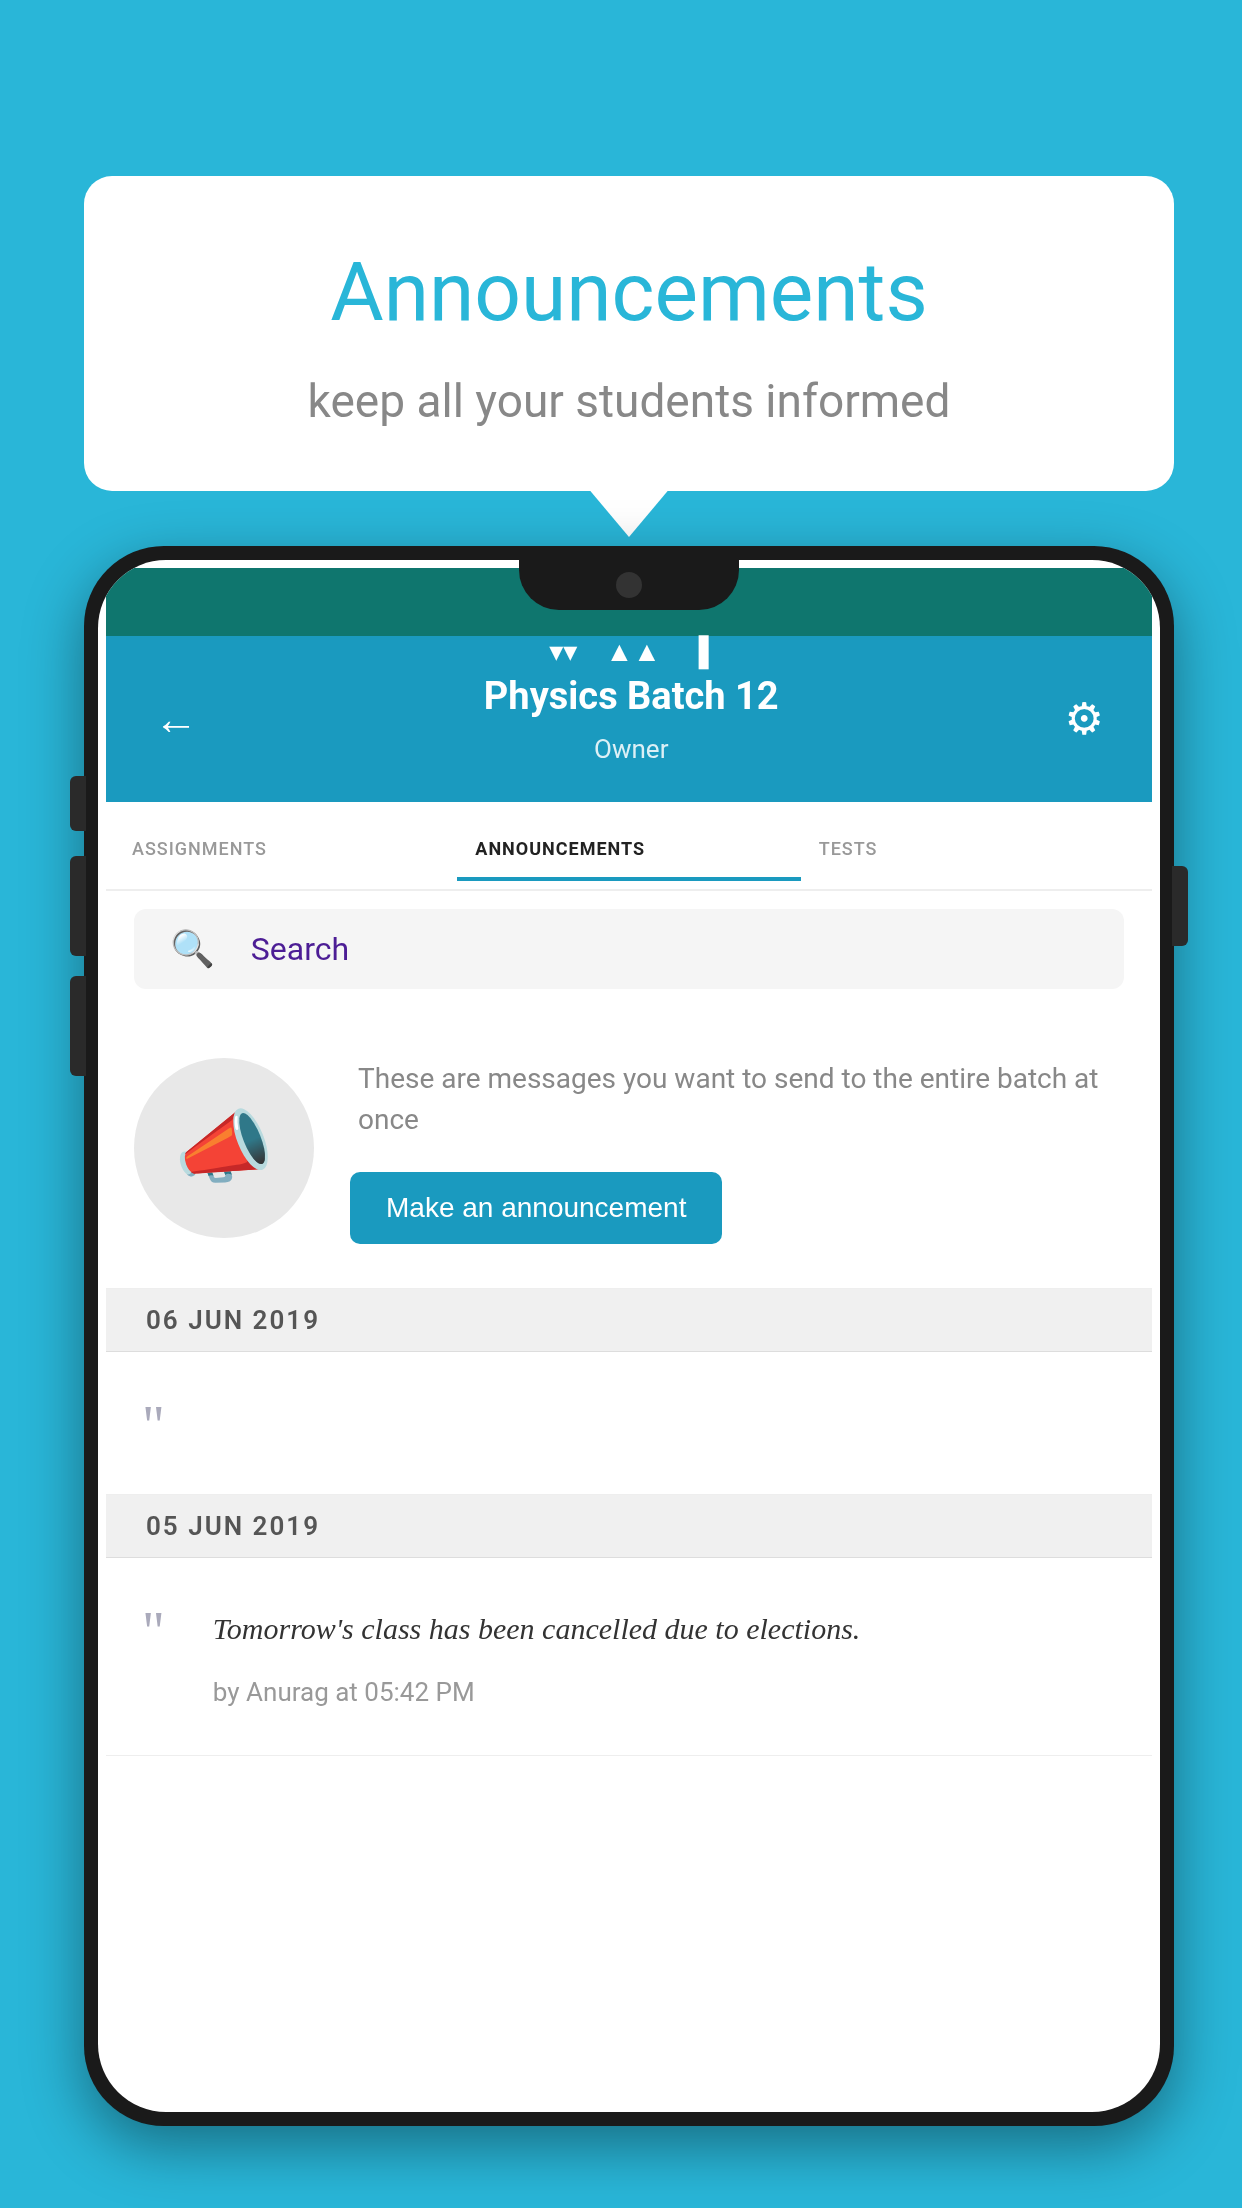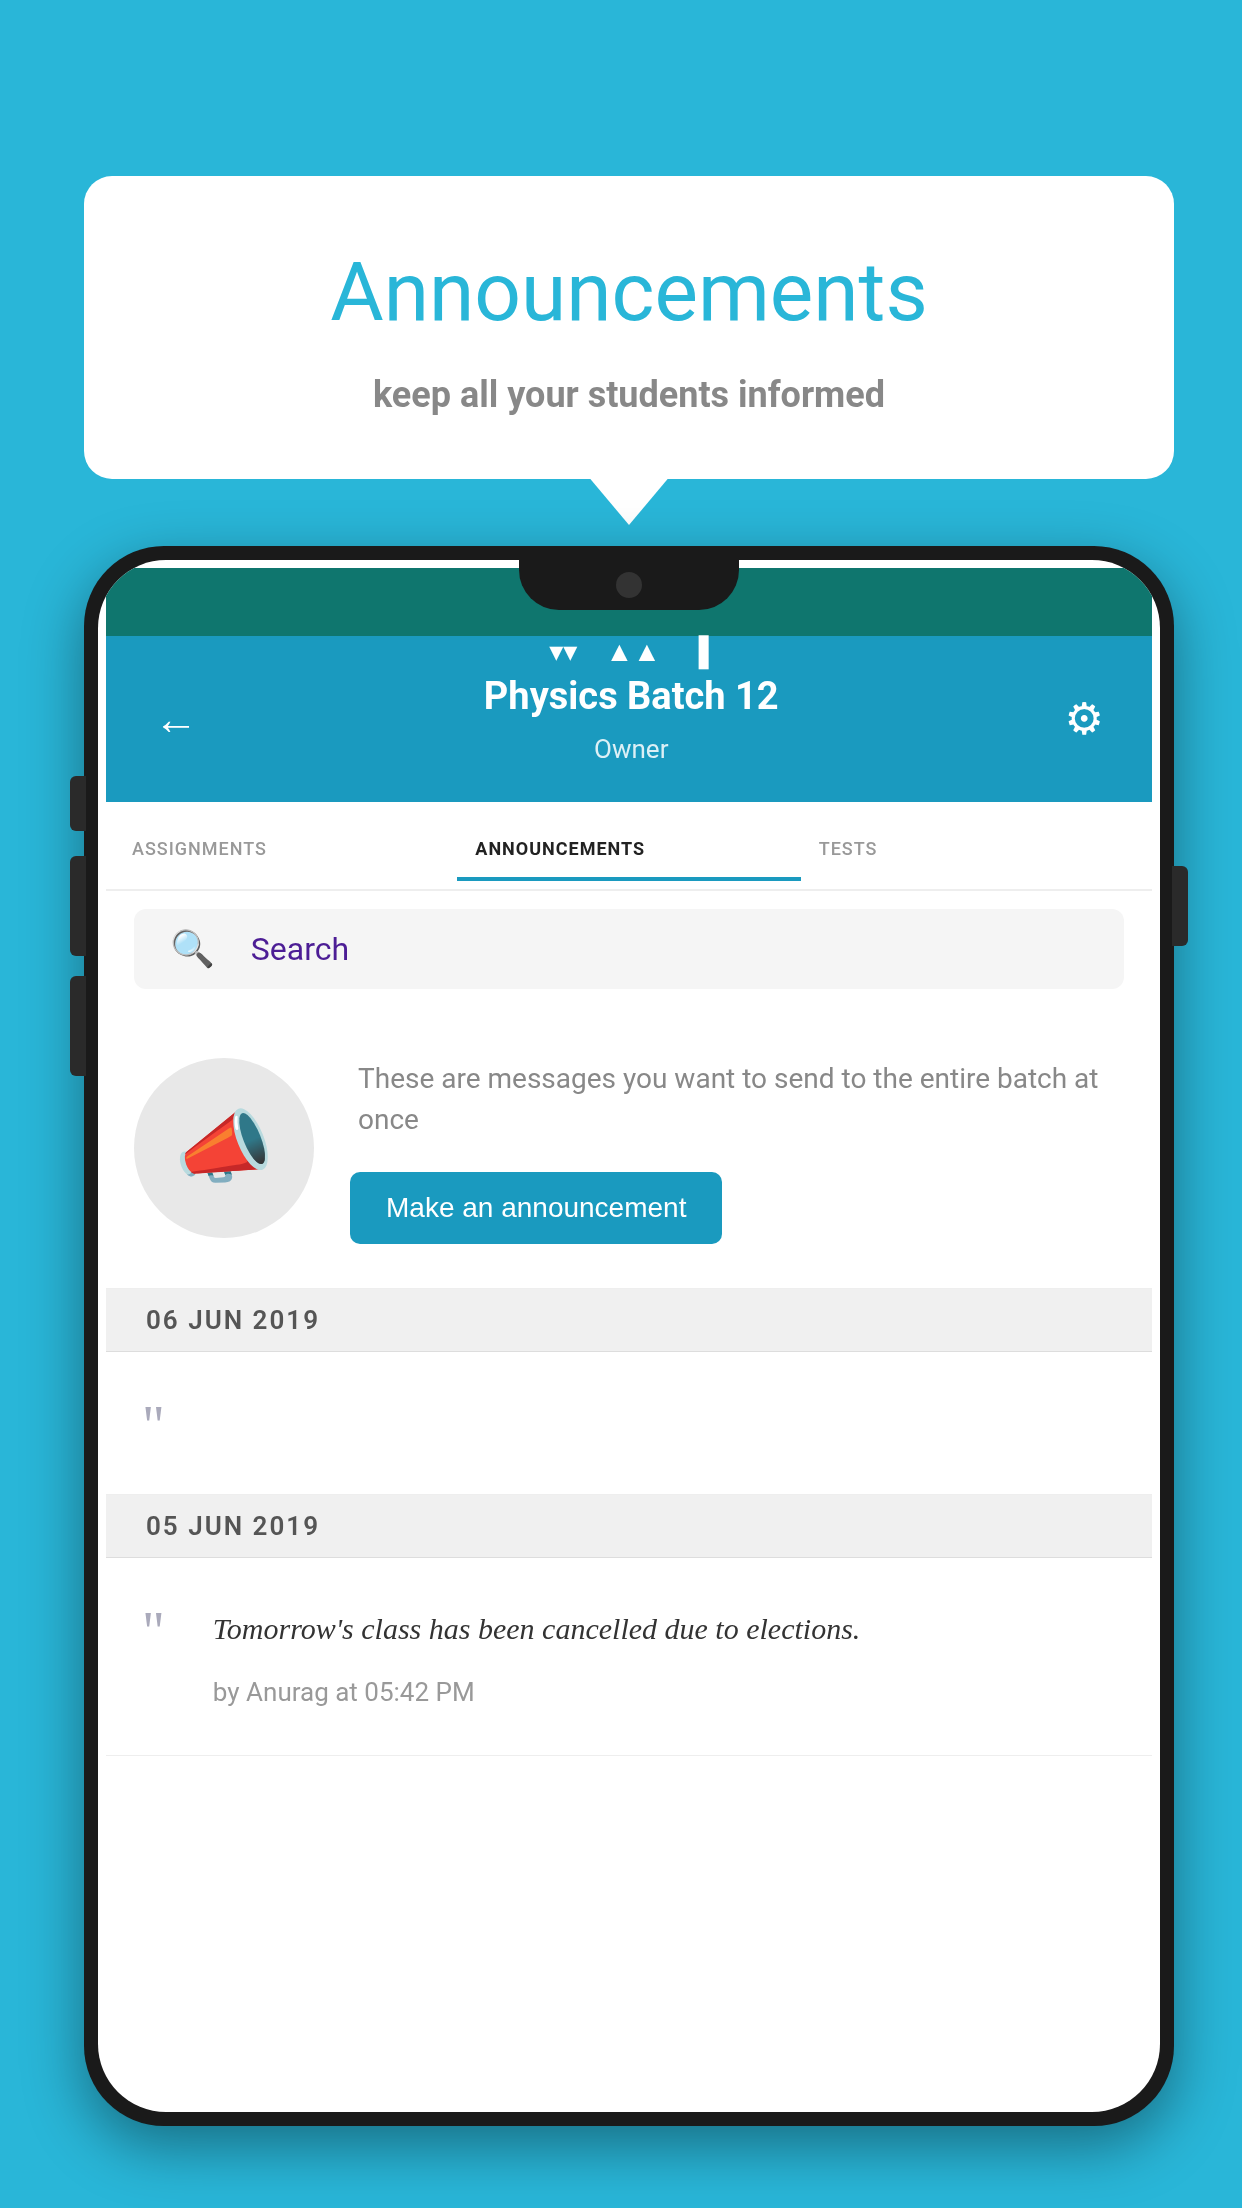--- a/index.html
+++ b/index.html
@@ -47,23 +47,23 @@
     }
 
     .speech-bubble-title {
       font-size: 82px;
       color: #29b6d8;
       font-weight: 400;
       margin-bottom: 18px;
     }
 
     .speech-bubble-subtitle {
-      font-size: 36px;
+      font-size: 46px;
       color: #888;
-      font-weight: 700;
+      font-weight: 400;
     }
 
     
     .phone-container {
       position: absolute;
       top: 530px;
       left: 68px;
       right: 68px;
       bottom: 0;
     }

